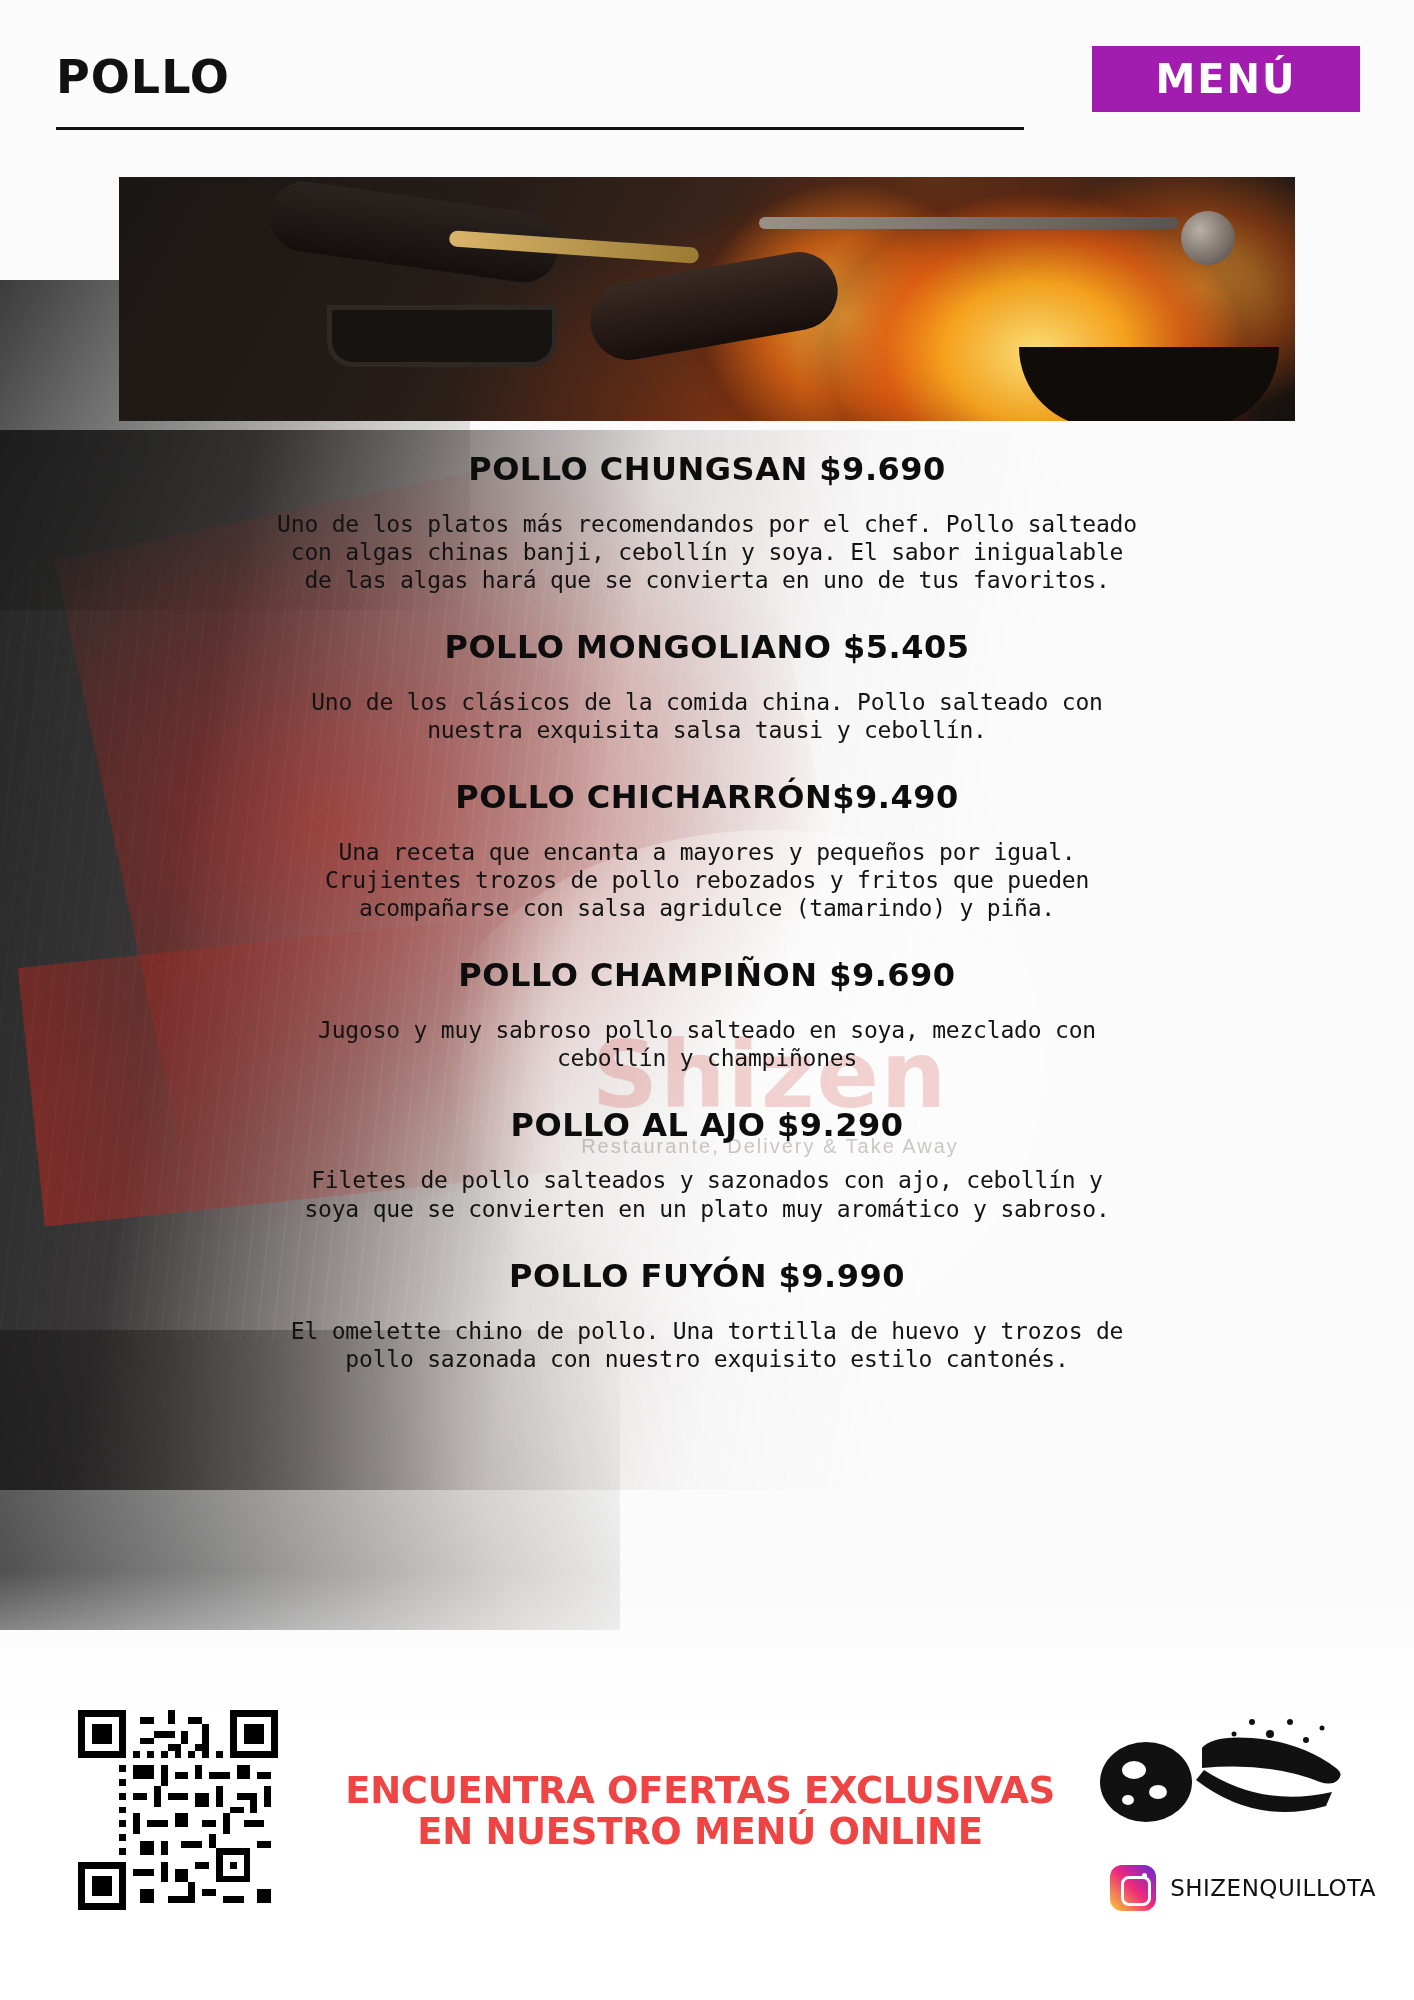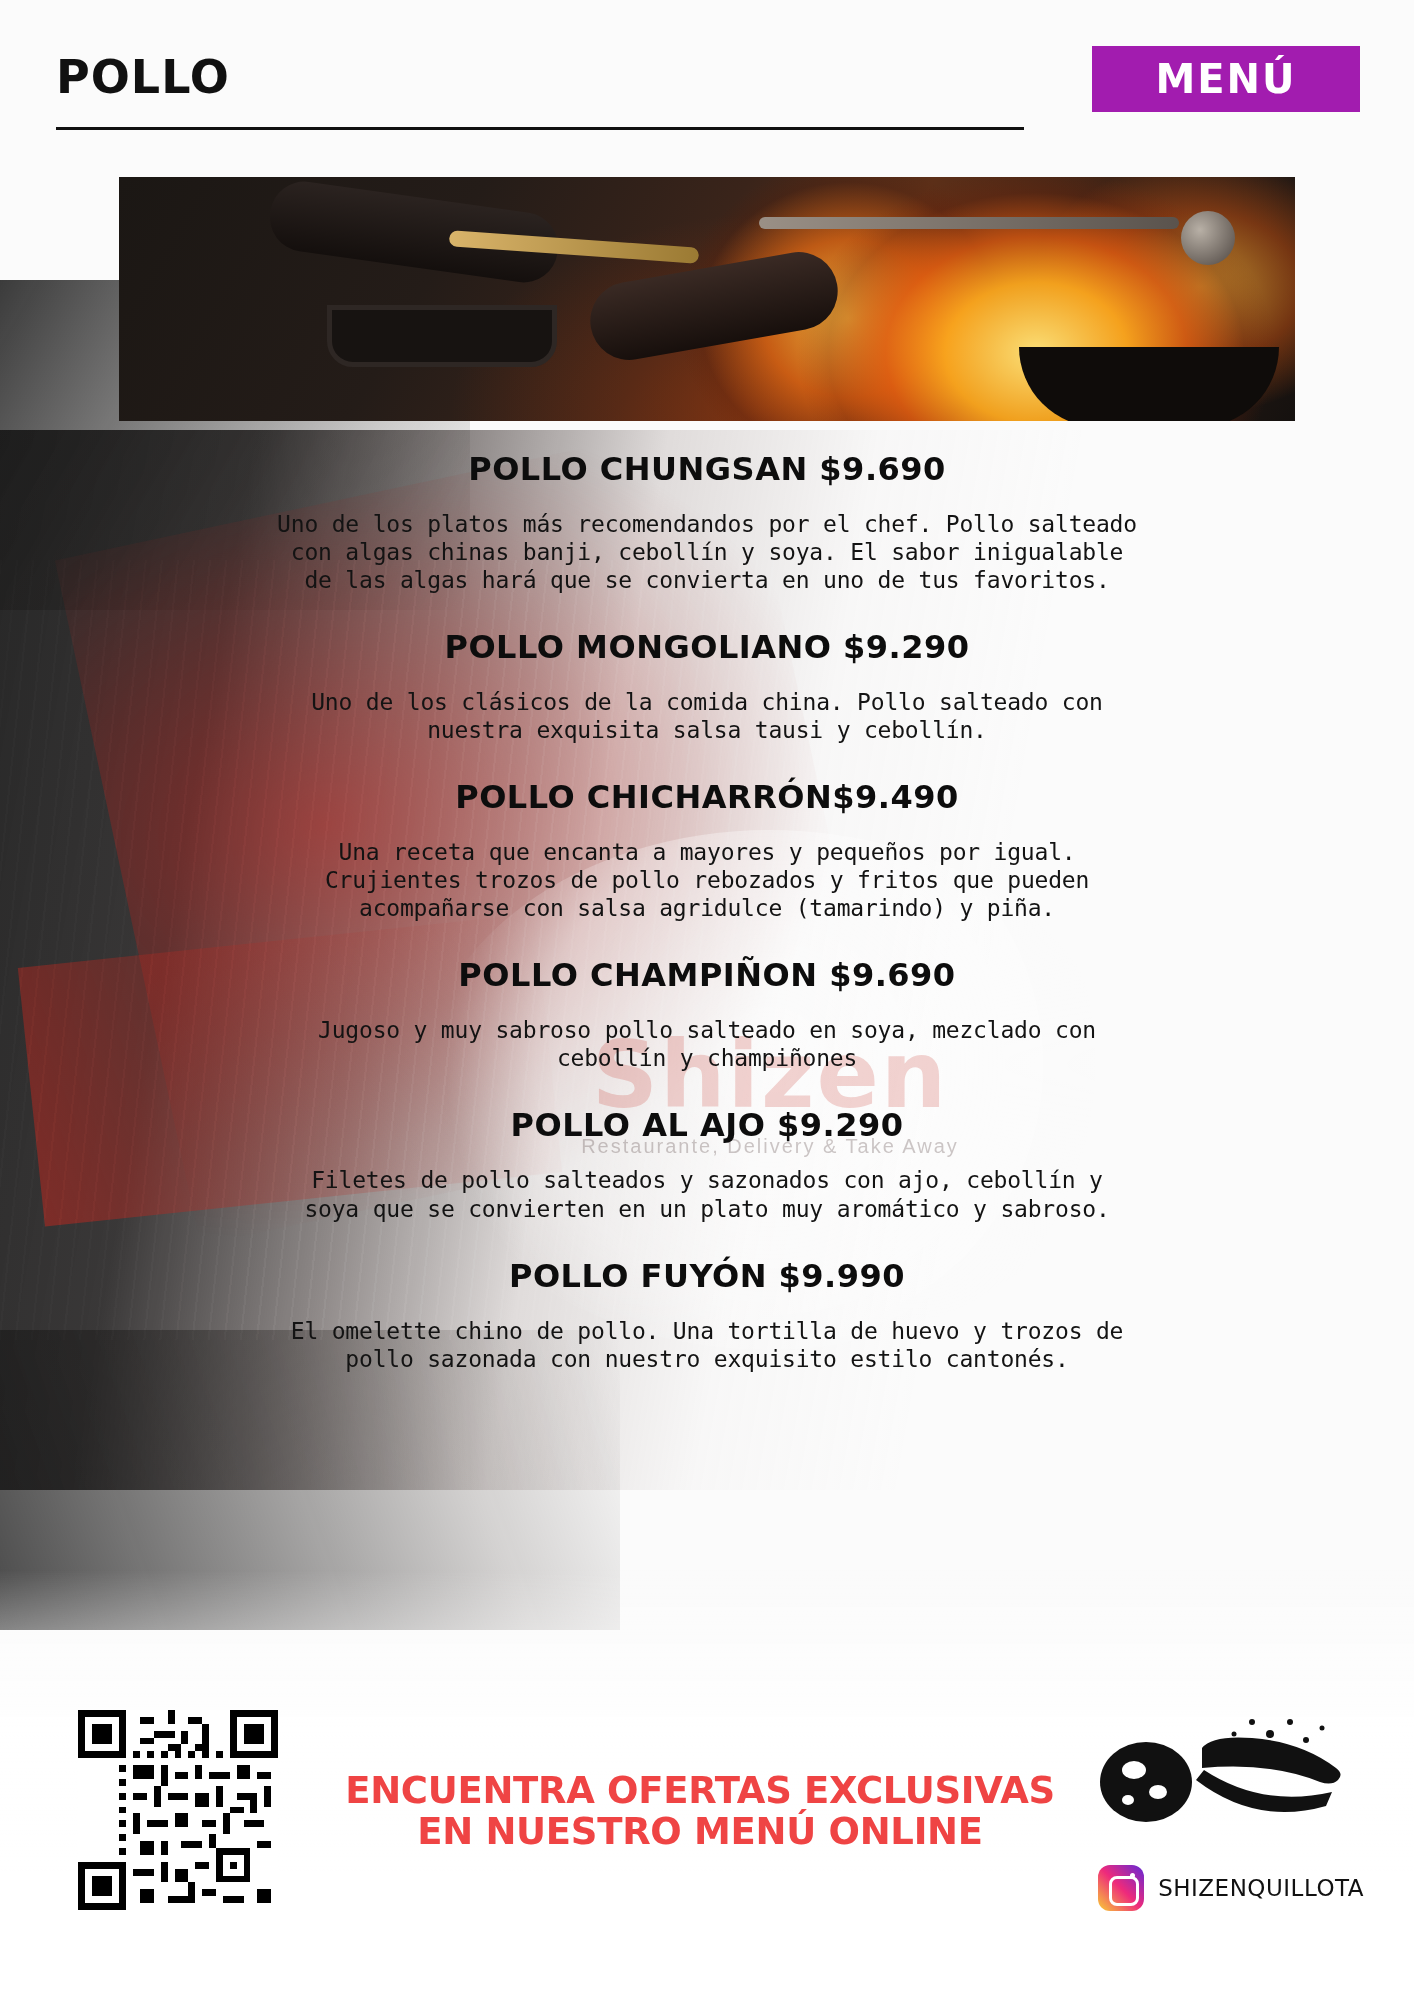--- a/index.html
+++ b/index.html
@@ -289,21 +289,21 @@
 
   .wok-logo {
     position: absolute;
     right: 60px;
     top: 28px;
     width: 270px;
     height: 140px;
   }
   .ig-row {
     position: absolute;
-    right: 50px;
+    right: 38px;
     top: 185px;
     display: flex;
     align-items: center;
     gap: 14px;
     padding-left: 33px;
   }
   .ig-icon {
     width: 46px; height: 46px;
     border-radius: 12px;
     background: linear-gradient(45deg, #f9ce34, #ee2a7b 50%, #6228d7);
@@ -369,21 +369,21 @@
   <div class="menu">
 
     <div class="item">
       <div class="item-name">POLLO CHUNGSAN $9.690</div>
       <div class="item-desc">Uno de los platos más recomendandos por el chef. Pollo salteado
 con algas chinas banji, cebollín y soya. El sabor inigualable
 de las algas hará que se convierta en uno de tus favoritos.</div>
     </div>
 
     <div class="item">
-      <div class="item-name">POLLO MONGOLIANO $9.290</div>
+      <div class="item-name">POLLO MONGOLIANO $5.405</div>
       <div class="item-desc">Uno de los clásicos de la comida china. Pollo salteado con
 nuestra exquisita salsa tausi y cebollín.</div>
     </div>
 
     <div class="item">
       <div class="item-name">POLLO CHICHARRÓN$9.490</div>
       <div class="item-desc">Una receta que encanta a mayores y pequeños por igual.
 Crujientes trozos de pollo rebozados y fritos que pueden
 acompañarse con salsa agridulce (tamarindo) y piña.</div>
     </div>

